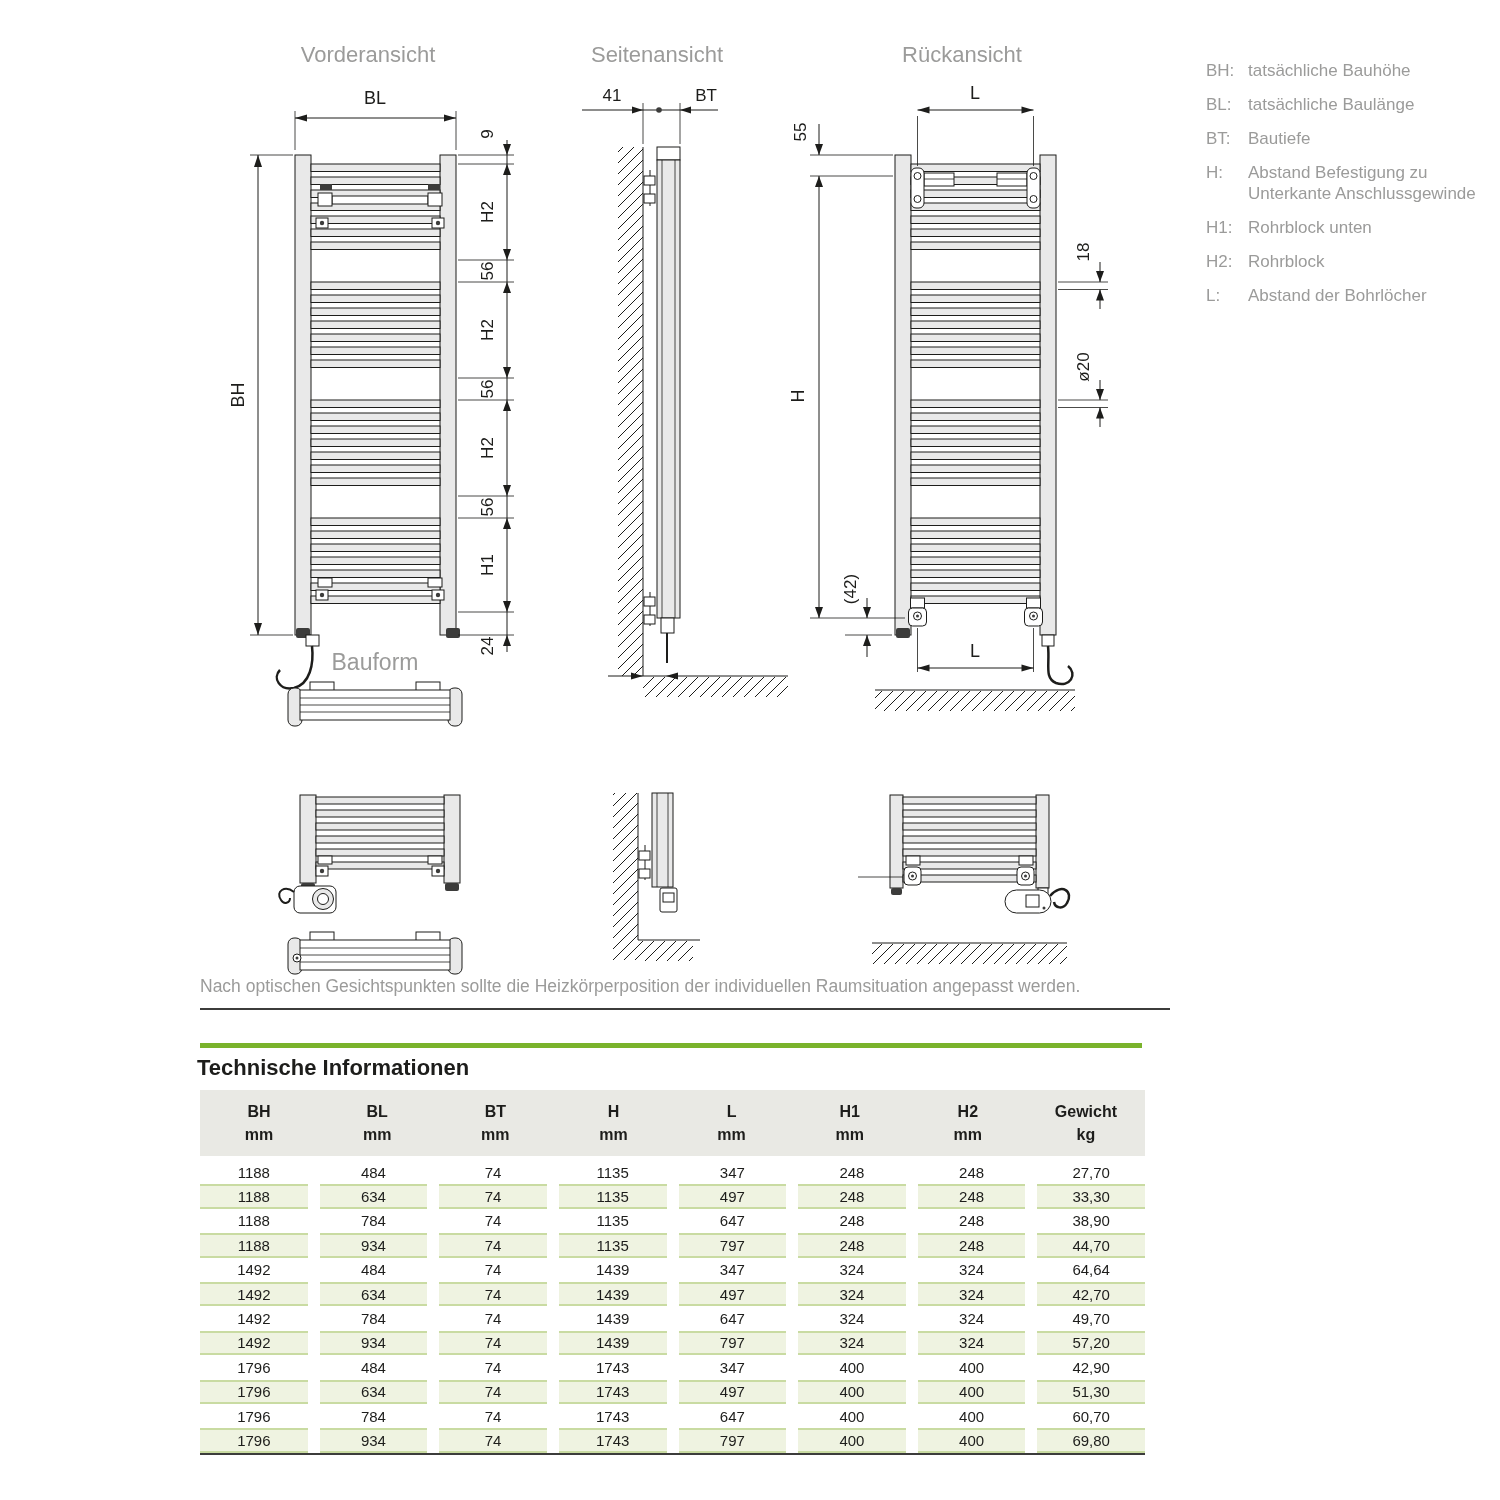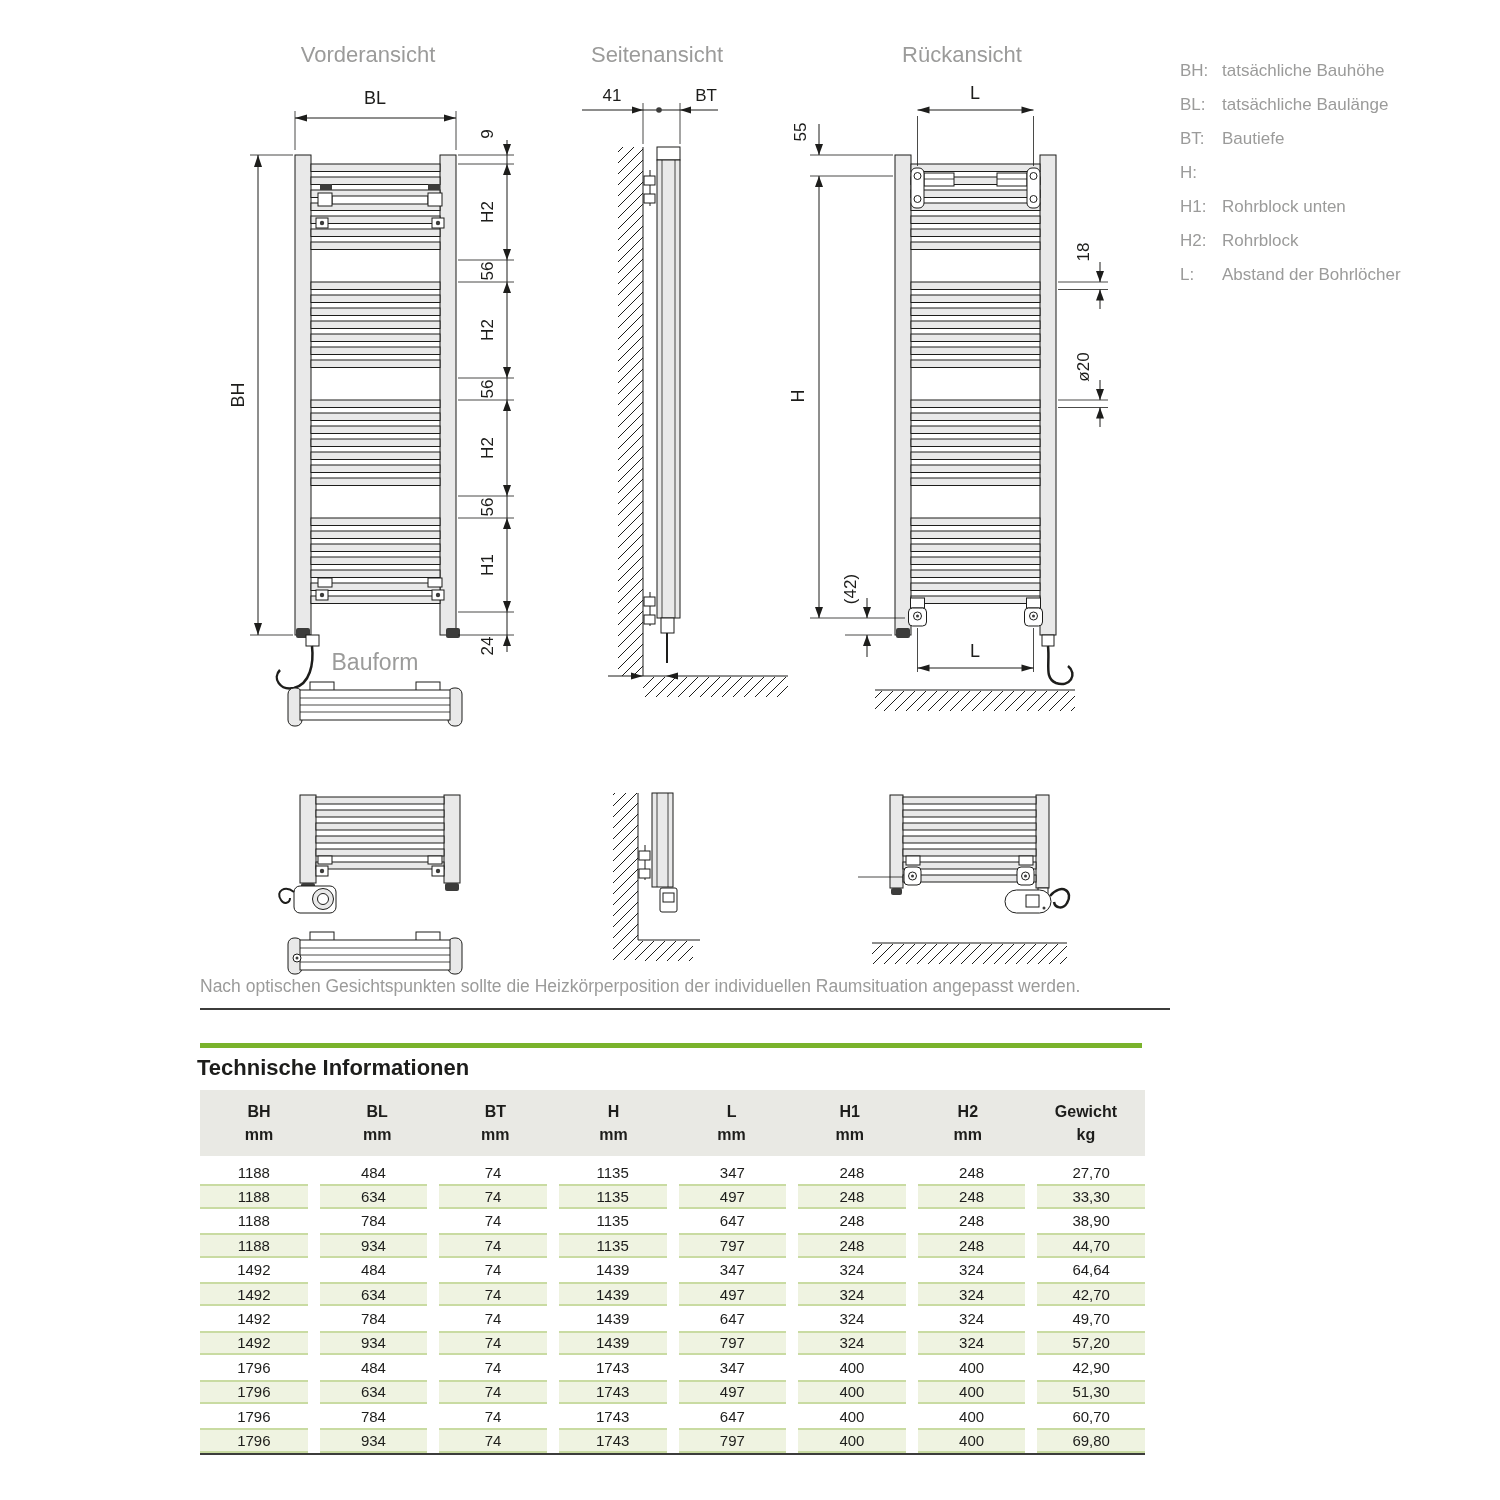--- a/index.html
+++ b/index.html
@@ -7,21 +7,21 @@
     --barbg:#edede9; --barbr:#ccdda6; --muted:#9b9b9a; --ink:#1d1d1b;
   }
   html,body{margin:0;padding:0;background:#fff;}
   #page{position:relative;width:1500px;height:1500px;background:#fff;
         font-family:"Liberation Sans",sans-serif;color:var(--ink);overflow:hidden;border-radius:31px;}
   .abs{position:absolute;}
 
   
   #legend{left:1180px;top:60px;width:308px;}
   .legend-item{display:flex;margin-bottom:13px;color:var(--muted);font-size:17px;line-height:21px;}
-  .legend-key{width:42px;flex:none;}
+  .legend-key{width:42px;flex:none;margin-left:26px;}
 
   
   #fks-bar{left:200px;top:743px;width:970px;height:30px;background:var(--barbg);
            border-top:2px solid var(--barbr);border-bottom:2px solid var(--barbr);
            display:flex;align-items:center;box-sizing:content-box;}
   #fks-bar span{font-weight:bold;font-size:17px;padding-left:14px;color:var(--ink);}
 
   #note{left:200px;top:976px;width:980px;color:var(--muted);font-size:17.5px;}
   #divider{left:200px;top:1008px;width:970px;height:2px;background:#3c3c3b;}
   #green-bar{left:200px;top:1043px;width:942px;height:5px;background:var(--green);}
@@ -419,20 +419,21 @@
       <div class="legend-item">
         <span class="legend-key">BL:</span>
         <span class="legend-text">tatsächliche Baulänge</span>
       </div>
       <div class="legend-item">
         <span class="legend-key">BT:</span>
         <span class="legend-text">Bautiefe</span>
       </div>
       <div class="legend-item">
         <span class="legend-key">H:</span>
+        <span class="legend-text">Abstand Befestigung zu Unterkante Anschlussgewinde</span>
       </div>
       <div class="legend-item">
         <span class="legend-key">H1:</span>
         <span class="legend-text">Rohrblock unten</span>
       </div>
       <div class="legend-item">
         <span class="legend-key">H2:</span>
         <span class="legend-text">Rohrblock</span>
       </div>
       <div class="legend-item">

